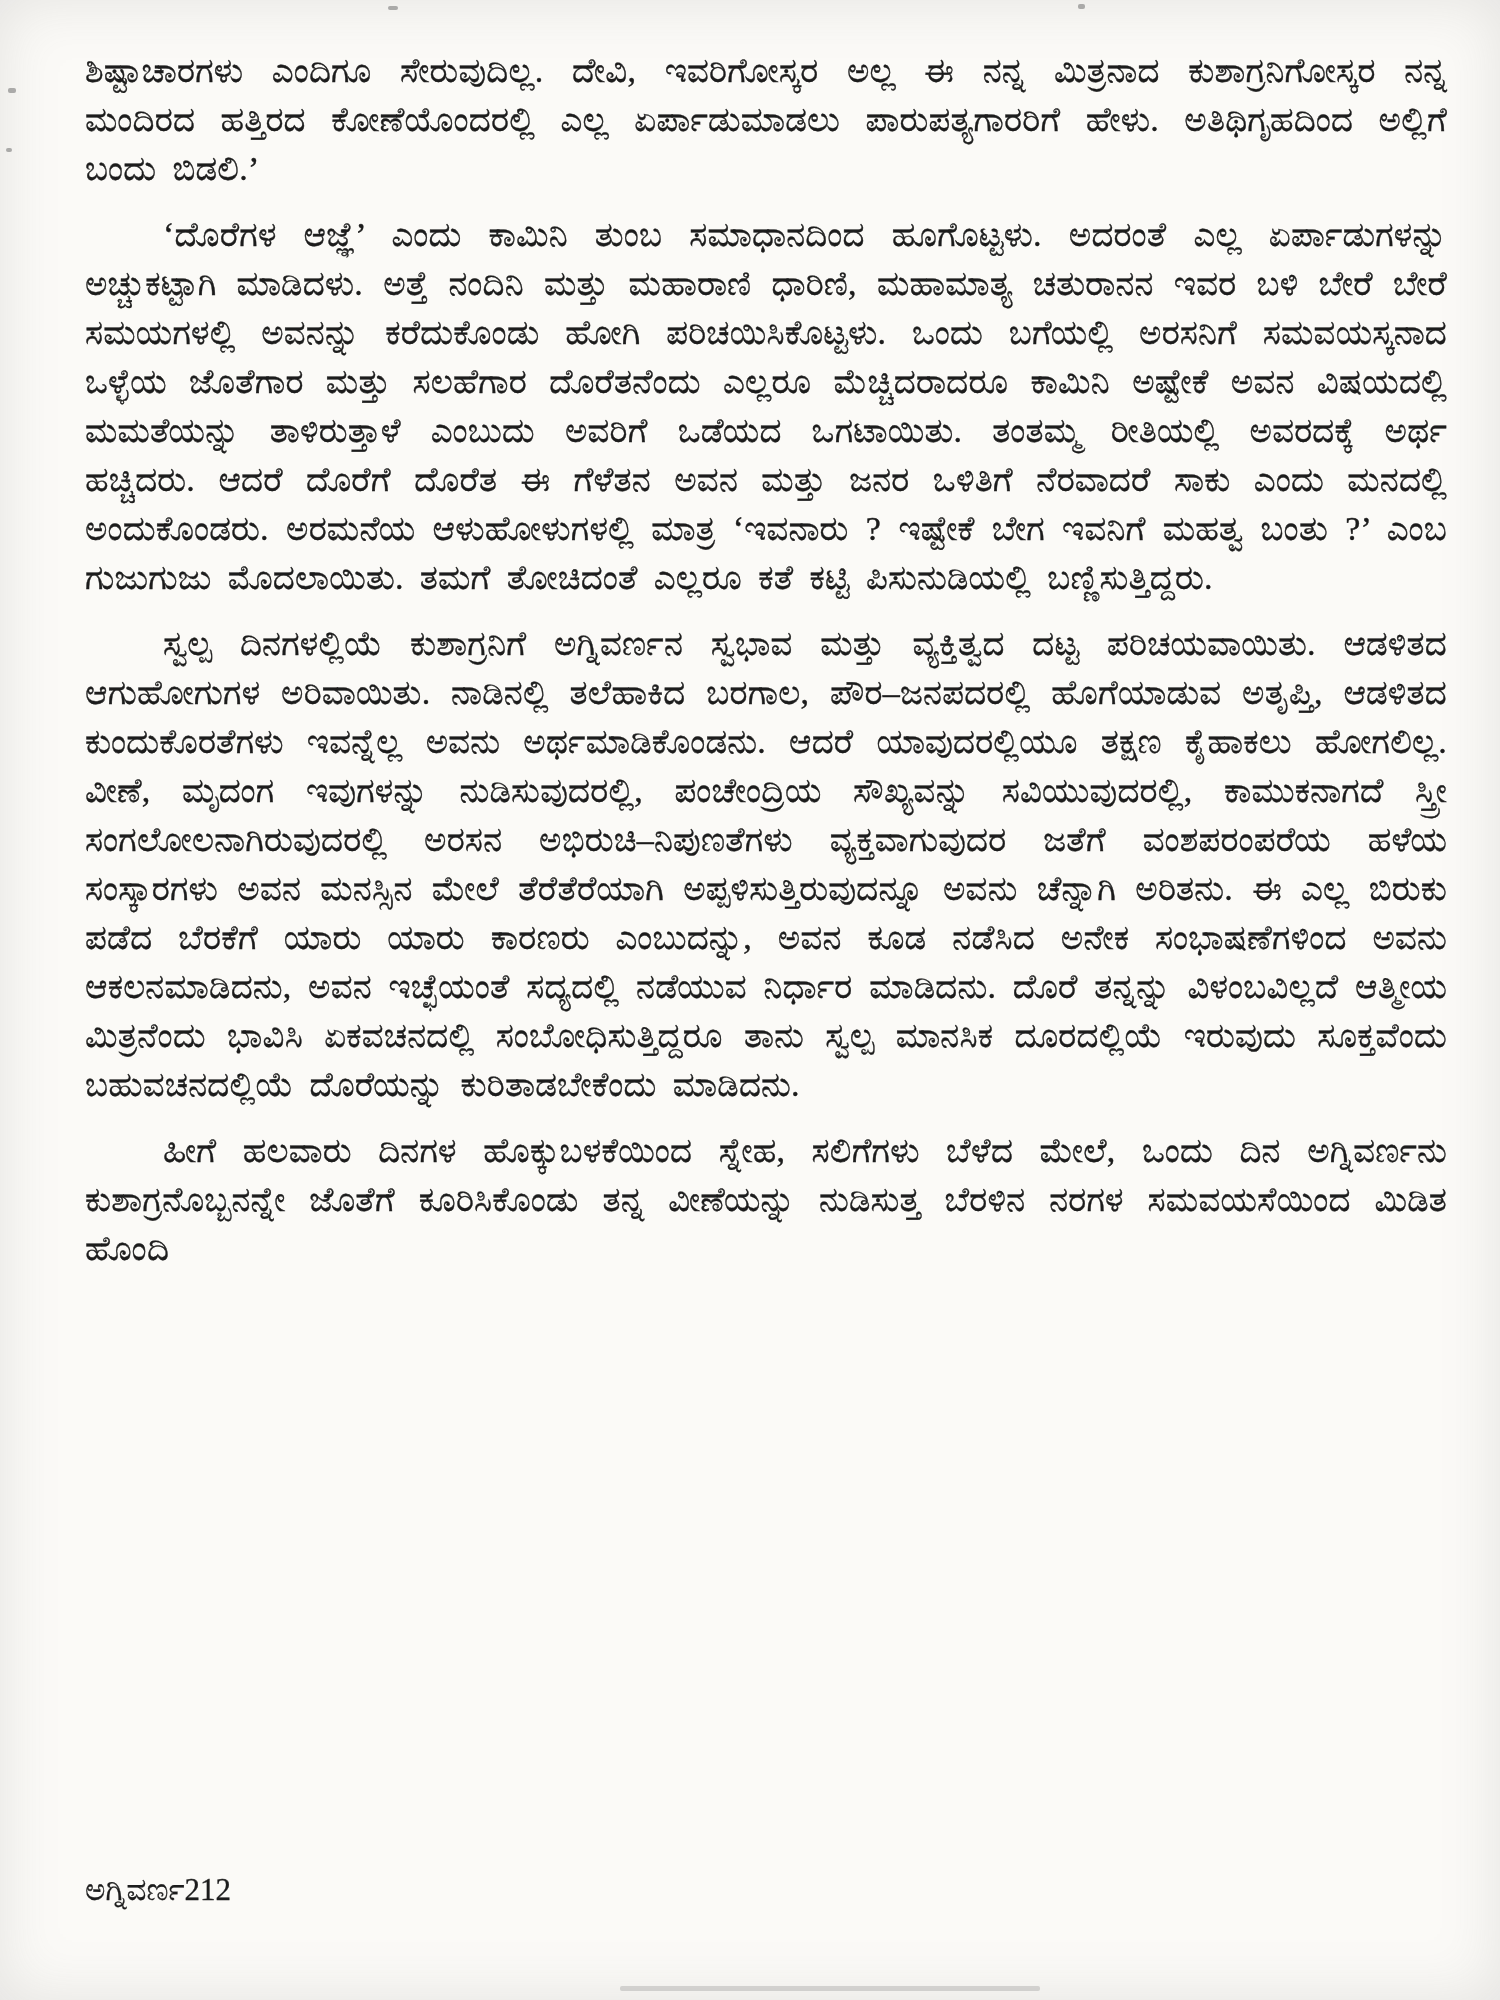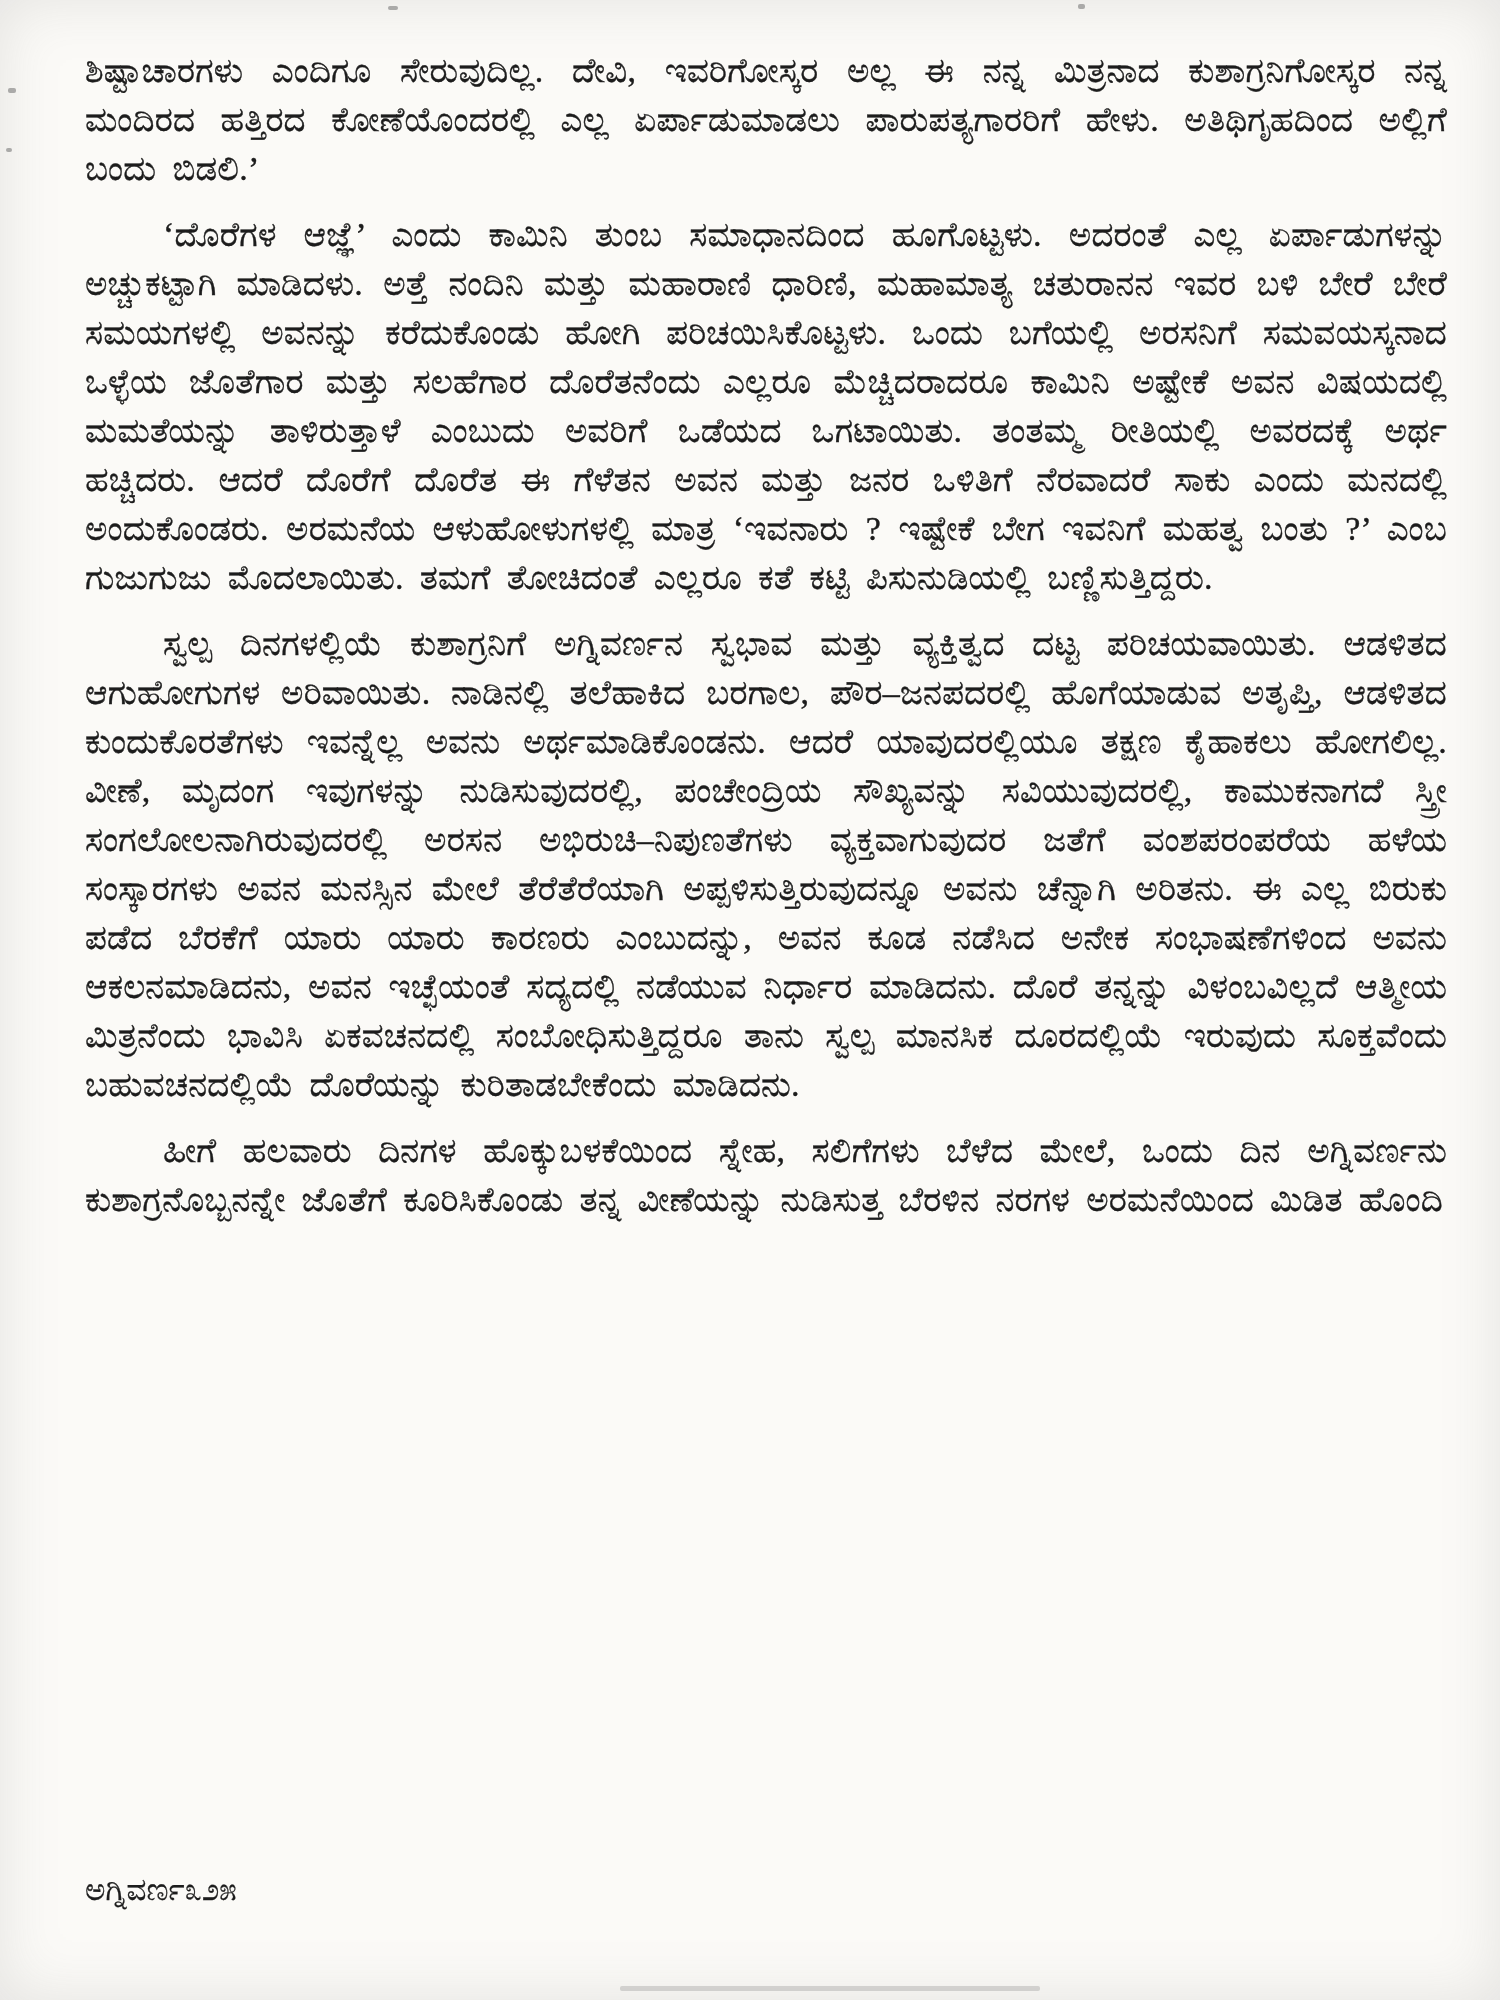--- a/index.html
+++ b/index.html
@@ -68,26 +68,26 @@
 </style>
 </head>
 <body>
 
 <div class="page">
 
   <main class="text-block" id="paragraphs">
       <p class="para">ಶಿಷ್ಟಾಚಾರಗಳು ಎಂದಿಗೂ ಸೇರುವುದಿಲ್ಲ. ದೇವಿ, ಇವರಿಗೋಸ್ಕರ ಅಲ್ಲ ಈ ನನ್ನ ಮಿತ್ರನಾದ ಕುಶಾಗ್ರನಿಗೋಸ್ಕರ ನನ್ನ ಮಂದಿರದ ಹತ್ತಿರದ ಕೋಣೆಯೊಂದರಲ್ಲಿ ಎಲ್ಲ ಏರ್ಪಾಡುಮಾಡಲು ಪಾರುಪತ್ಯಗಾರರಿಗೆ ಹೇಳು. ಅತಿಥಿಗೃಹದಿಂದ ಅಲ್ಲಿಗೆ ಬಂದು ಬಿಡಲಿ.’</p>
       <p class="para indent">‘ದೊರೆಗಳ ಆಜ್ಞೆ’ ಎಂದು ಕಾಮಿನಿ ತುಂಬ ಸಮಾಧಾನದಿಂದ ಹೂಗೊಟ್ಟಳು. ಅದರಂತೆ ಎಲ್ಲ ಏರ್ಪಾಡುಗಳನ್ನು ಅಚ್ಚುಕಟ್ಟಾಗಿ ಮಾಡಿದಳು. ಅತ್ತೆ ನಂದಿನಿ ಮತ್ತು ಮಹಾರಾಣಿ ಧಾರಿಣಿ, ಮಹಾಮಾತ್ಯ ಚತುರಾನನ ಇವರ ಬಳಿ ಬೇರೆ ಬೇರೆ ಸಮಯಗಳಲ್ಲಿ ಅವನನ್ನು ಕರೆದುಕೊಂಡು ಹೋಗಿ ಪರಿಚಯಿಸಿಕೊಟ್ಟಳು. ಒಂದು ಬಗೆಯಲ್ಲಿ ಅರಸನಿಗೆ ಸಮವಯಸ್ಕನಾದ ಒಳ್ಳೆಯ ಜೊತೆಗಾರ ಮತ್ತು ಸಲಹೆಗಾರ ದೊರೆತನೆಂದು ಎಲ್ಲರೂ ಮೆಚ್ಚಿದರಾದರೂ ಕಾಮಿನಿ ಅಷ್ಟೇಕೆ ಅವನ ವಿಷಯದಲ್ಲಿ ಮಮತೆಯನ್ನು ತಾಳಿರುತ್ತಾಳೆ ಎಂಬುದು ಅವರಿಗೆ ಒಡೆಯದ ಒಗಟಾಯಿತು. ತಂತಮ್ಮ ರೀತಿಯಲ್ಲಿ ಅವರದಕ್ಕೆ ಅರ್ಥ ಹಚ್ಚಿದರು. ಆದರೆ ದೊರೆಗೆ ದೊರೆತ ಈ ಗೆಳೆತನ ಅವನ ಮತ್ತು ಜನರ ಒಳಿತಿಗೆ ನೆರವಾದರೆ ಸಾಕು ಎಂದು ಮನದಲ್ಲಿ ಅಂದುಕೊಂಡರು. ಅರಮನೆಯ ಆಳುಹೋಳುಗಳಲ್ಲಿ ಮಾತ್ರ ‘ಇವನಾರು ? ಇಷ್ಟೇಕೆ ಬೇಗ ಇವನಿಗೆ ಮಹತ್ವ ಬಂತು ?’ ಎಂಬ ಗುಜುಗುಜು ಮೊದಲಾಯಿತು. ತಮಗೆ ತೋಚಿದಂತೆ ಎಲ್ಲರೂ ಕತೆ ಕಟ್ಟಿ ಪಿಸುನುಡಿಯಲ್ಲಿ ಬಣ್ಣಿಸುತ್ತಿದ್ದರು.</p>
       <p class="para indent">ಸ್ವಲ್ಪ ದಿನಗಳಲ್ಲಿಯೆ ಕುಶಾಗ್ರನಿಗೆ ಅಗ್ನಿವರ್ಣನ ಸ್ವಭಾವ ಮತ್ತು ವ್ಯಕ್ತಿತ್ವದ ದಟ್ಟ ಪರಿಚಯವಾಯಿತು. ಆಡಳಿತದ ಆಗುಹೋಗುಗಳ ಅರಿವಾಯಿತು. ನಾಡಿನಲ್ಲಿ ತಲೆಹಾಕಿದ ಬರಗಾಲ, ಪೌರ–ಜನಪದರಲ್ಲಿ ಹೊಗೆಯಾಡುವ ಅತೃಪ್ತಿ, ಆಡಳಿತದ ಕುಂದುಕೊರತೆಗಳು ಇವನ್ನೆಲ್ಲ ಅವನು ಅರ್ಥಮಾಡಿಕೊಂಡನು. ಆದರೆ ಯಾವುದರಲ್ಲಿಯೂ ತಕ್ಷಣ ಕೈಹಾಕಲು ಹೋಗಲಿಲ್ಲ. ವೀಣೆ, ಮೃದಂಗ ಇವುಗಳನ್ನು ನುಡಿಸುವುದರಲ್ಲಿ, ಪಂಚೇಂದ್ರಿಯ ಸೌಖ್ಯವನ್ನು ಸವಿಯುವುದರಲ್ಲಿ, ಕಾಮುಕನಾಗದೆ ಸ್ತ್ರೀ ಸಂಗಲೋಲನಾಗಿರುವುದರಲ್ಲಿ ಅರಸನ ಅಭಿರುಚಿ–ನಿಪುಣತೆಗಳು ವ್ಯಕ್ತವಾಗುವುದರ ಜತೆಗೆ ವಂಶಪರಂಪರೆಯ ಹಳೆಯ ಸಂಸ್ಕಾರಗಳು ಅವನ ಮನಸ್ಸಿನ ಮೇಲೆ ತೆರೆತೆರೆಯಾಗಿ ಅಪ್ಪಳಿಸುತ್ತಿರುವುದನ್ನೂ ಅವನು ಚೆನ್ನಾಗಿ ಅರಿತನು. ಈ ಎಲ್ಲ ಬಿರುಕು ಪಡೆದ ಬೆರಕೆಗೆ ಯಾರು ಯಾರು ಕಾರಣರು ಎಂಬುದನ್ನು, ಅವನ ಕೂಡ ನಡೆಸಿದ ಅನೇಕ ಸಂಭಾಷಣೆಗಳಿಂದ ಅವನು ಆಕಲನಮಾಡಿದನು, ಅವನ ಇಚ್ಛೆಯಂತೆ ಸದ್ಯದಲ್ಲಿ ನಡೆಯುವ ನಿರ್ಧಾರ ಮಾಡಿದನು. ದೊರೆ ತನ್ನನ್ನು ವಿಳಂಬವಿಲ್ಲದೆ ಆತ್ಮೀಯ ಮಿತ್ರನೆಂದು ಭಾವಿಸಿ ಏಕವಚನದಲ್ಲಿ ಸಂಬೋಧಿಸುತ್ತಿದ್ದರೂ ತಾನು ಸ್ವಲ್ಪ ಮಾನಸಿಕ ದೂರದಲ್ಲಿಯೆ ಇರುವುದು ಸೂಕ್ತವೆಂದು ಬಹುವಚನದಲ್ಲಿಯೆ ದೊರೆಯನ್ನು ಕುರಿತಾಡಬೇಕೆಂದು ಮಾಡಿದನು.</p>
-      <p class="para indent">ಹೀಗೆ ಹಲವಾರು ದಿನಗಳ ಹೊಕ್ಕುಬಳಕೆಯಿಂದ ಸ್ನೇಹ, ಸಲಿಗೆಗಳು ಬೆಳೆದ ಮೇಲೆ, ಒಂದು ದಿನ ಅಗ್ನಿವರ್ಣನು ಕುಶಾಗ್ರನೊಬ್ಬನನ್ನೇ ಜೊತೆಗೆ ಕೂರಿಸಿಕೊಂಡು ತನ್ನ ವೀಣೆಯನ್ನು ನುಡಿಸುತ್ತ ಬೆರಳಿನ ನರಗಳ ಅರಮನೆಯಿಂದ ಮಿಡಿತ ಹೊಂದಿ</p>
+      <p class="para indent">ಹೀಗೆ ಹಲವಾರು ದಿನಗಳ ಹೊಕ್ಕುಬಳಕೆಯಿಂದ ಸ್ನೇಹ, ಸಲಿಗೆಗಳು ಬೆಳೆದ ಮೇಲೆ, ಒಂದು ದಿನ ಅಗ್ನಿವರ್ಣನು ಕುಶಾಗ್ರನೊಬ್ಬನನ್ನೇ ಜೊತೆಗೆ ಕೂರಿಸಿಕೊಂಡು ತನ್ನ ವೀಣೆಯನ್ನು ನುಡಿಸುತ್ತ ಬೆರಳಿನ ನರಗಳ ಸಮವಯಸೆಯಿಂದ ಮಿಡಿತ ಹೊಂದಿ</p>
     </main>
 
   <footer class="footer">
     <span>ಅಗ್ನಿವರ್ಣ</span>
-    <span>೩೨೫</span>
+    <span>212</span>
   </footer>
 
   <span class="artifact a1"></span>
   <span class="artifact a2"></span>
   <span class="artifact a3"></span>
   <span class="artifact a4"></span>
   <span class="artifact a5"></span>
 
 </div>
 

